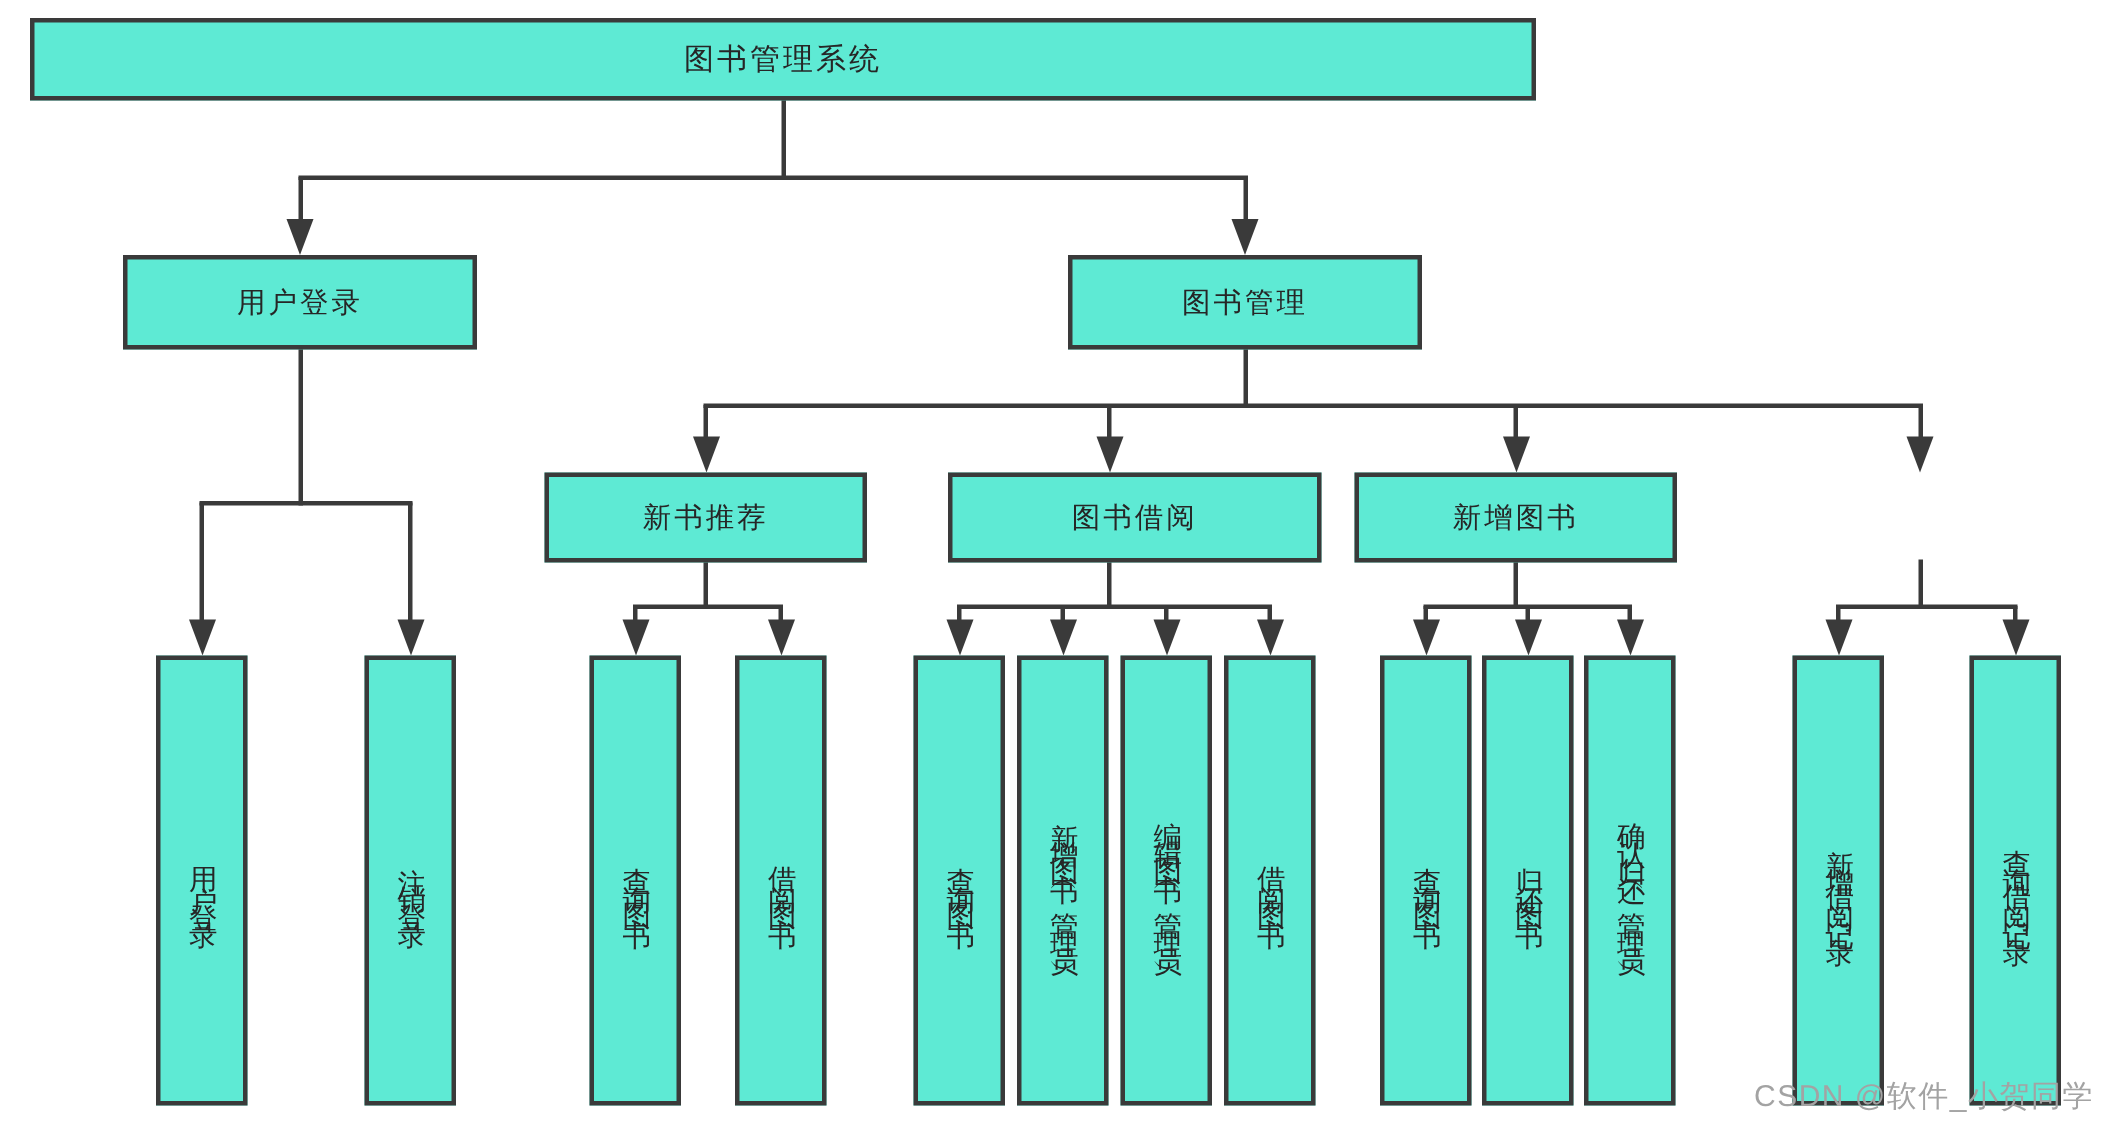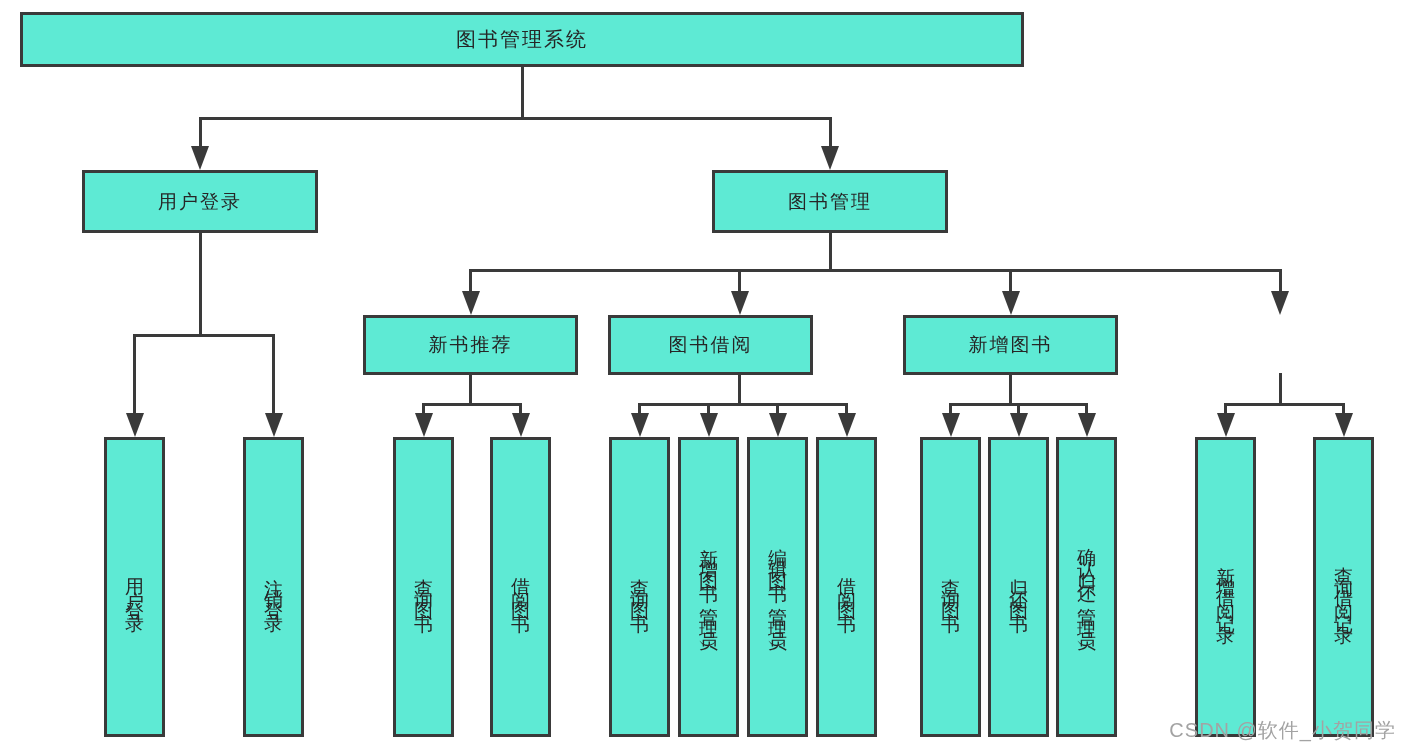--- a/index.html
+++ b/index.html
@@ -115,21 +115,21 @@
     </div>
     <div class="node h lvl2" style="left: 82px; top: 170px; width: 236px; height: 63px;">
       <span>用户登录</span>
     </div>
     <div class="node h lvl2" style="left: 712px; top: 170px; width: 236px; height: 63px;">
       <span>图书管理</span>
     </div>
     <div class="node h lvl3" style="left: 363px; top: 315px; width: 215px; height: 60px;">
       <span>新书推荐</span>
     </div>
-    <div class="node h lvl3" style="left: 608px; top: 315px; width: 205px; height: 60px; justify-content: center;">
+    <div class="node h lvl3" style="left: 632px; top: 315px; width: 249px; height: 60px; justify-content: center;">
       <span>图书借阅</span>
     </div>
     <div class="node h lvl3" style="left: 903px; top: 315px; width: 215px; height: 60px;">
       <span>新增图书</span>
     </div>
     <div class="node v lvl4" style="left: 104px; top: 437px; width: 61px; height: 300px;">
       <span>用户登录</span>
     </div>
     <div class="node v lvl4" style="left: 243px; top: 437px; width: 61px; height: 300px;">
       <span>注销登录</span>

